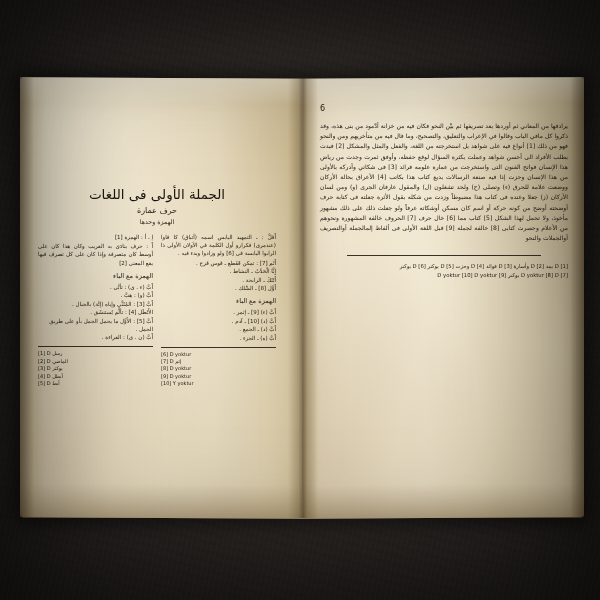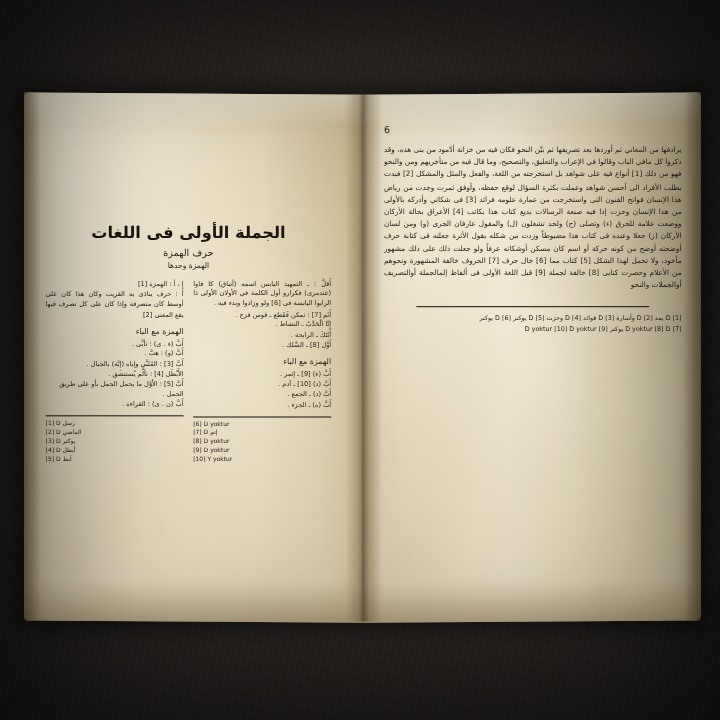--- a/index.html
+++ b/index.html
@@ -167,21 +167,20 @@
     top: 108px;
     width: 238px;
   }
 
   .chapter-title {
     text-align: center;
     font-size: 13.5px;
     color: #1b1510;
     margin-bottom: 4px;
     letter-spacing: 0.5px;
-    font-weight: bold;
   }
   .chapter-sub {
     text-align: center;
     font-size: 8px;
     color: #241c14;
     margin-bottom: 3px;
   }
   .chapter-sub2 {
     text-align: center;
     font-size: 6.3px;
@@ -279,21 +278,21 @@
       <div class="page-stains"></div>
       <div class="curl-top"></div>
       <div class="curl-bottom"></div>
       <div class="edge-dark-right"></div>
     </div>
 
     <div class="gutter"></div>
 
     <div class="text-area" id="left-page-content">
       <div class="chapter-title">الجملة الأولى فى اللغات</div>
-      <div class="chapter-sub">حرف الهمزة</div>
+      <div class="chapter-sub">حرف عمارة</div>
       <div class="chapter-sub2">الهمزة وحدها</div>
 
       <div class="two-col">
 
         <div class="col">
           <div class="entry">أَقلَّ : ـ التمهيد اليابس اسمه (أتباق) كا فاوا (عندمرى) فكرارو أول الكلمة في الأولان الأولى ذا الرابوا اليابسة فى [6] ولو وزادوا وبدء فيه .</div>
           <div class="entry-tight">أَتَم [7] : تمكن فَقَطع ـ قوس قزح .</div>
           <div class="entry-tight">إِنَّا الْحَدَّبُ ـ النشاط .</div>
           <div class="entry-tight">أَبْتَكَ ـ الرابحة .</div>
           <div class="entry-tight">أَوَّل [8] ـ السِّلك .</div>

